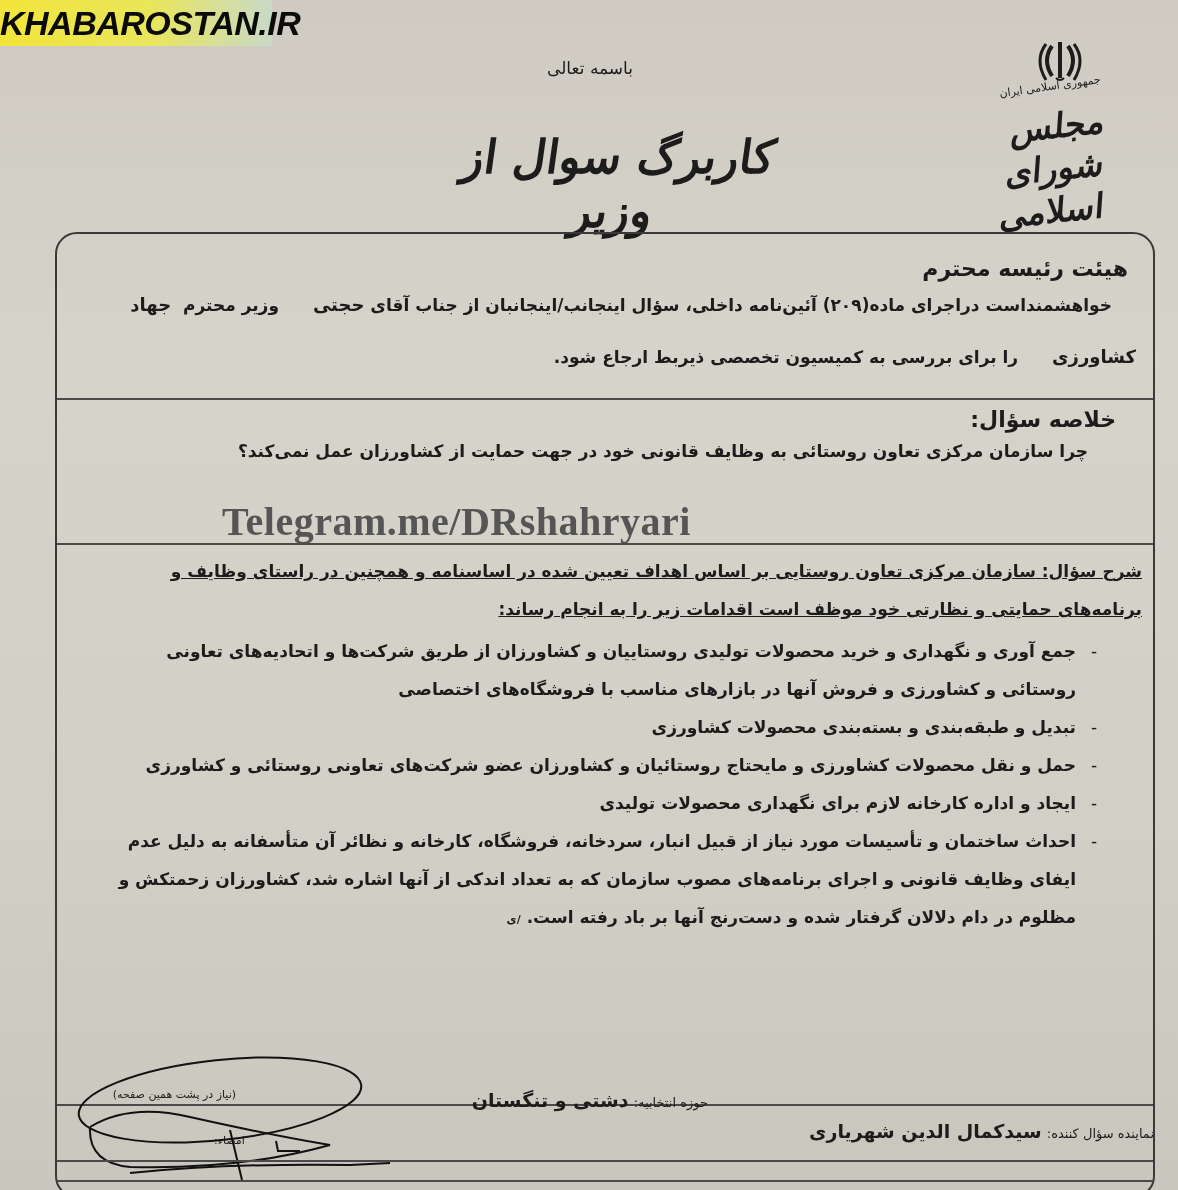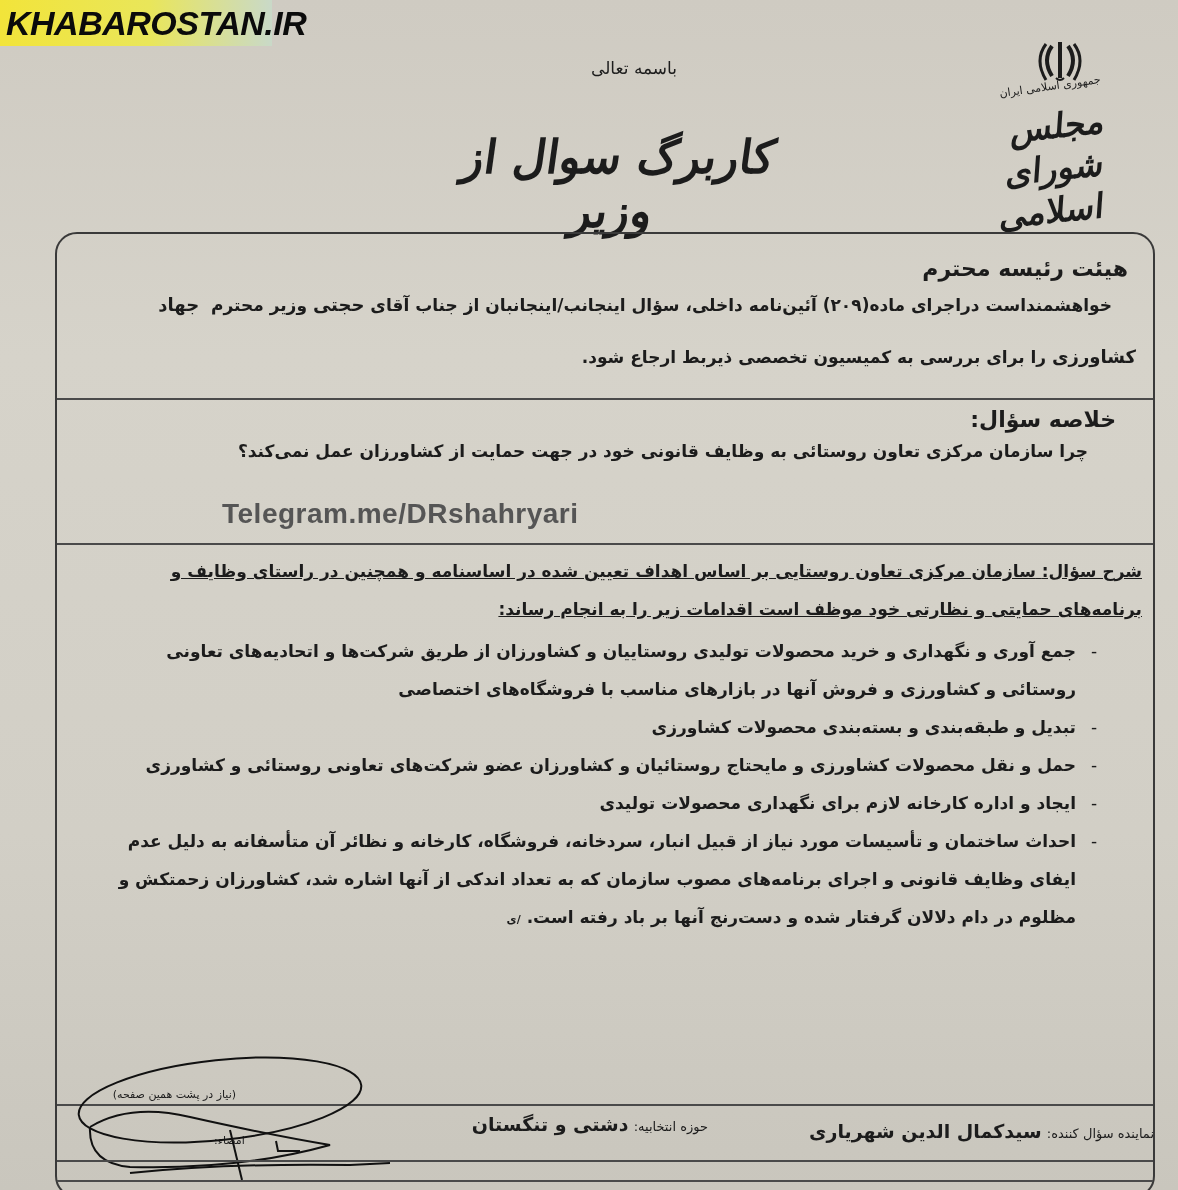--- a/index.html
+++ b/index.html
@@ -6,25 +6,25 @@
   body {
     width:1178px; height:1190px; position:relative; overflow:hidden;
     background: linear-gradient(180deg,#cfcbc2 0%,#d6d3ca 30%,#d2cfc6 70%,#c9c6bd 100%);
     font-family: "DejaVu Sans", sans-serif;
     color:#1c1c1c;
   }
   .watermark-site {
     position:absolute; left:0; top:0; width:272px; height:46px;
     background: linear-gradient(90deg,#f2e43a 0%,#e9e65a 55%,#c9d9c8 100%);
     font-family:"Liberation Sans", sans-serif; font-weight:bold; font-style:italic;
-    font-size:34px; line-height:46px; color:#0b0b0b; padding-left:6px;
+    font-size:34px; line-height:46px; color:#0b0b0b; 
     letter-spacing:-0.5px; box-sizing:border-box;
   }
   .bismillah {
-    position:absolute; left:564px; top:58px; width:140px; text-align:center;
+    position:absolute; left:520px; top:58px; width:140px; text-align:center;
     font-family:"DejaVu Serif", serif; font-size:17px; direction:rtl;
   }
   .form-title {
     position:absolute; left:450px; top:130px; width:330px; text-align:center;
     font-family:"DejaVu Serif", serif; font-size:46px; font-weight:bold; direction:rtl;
     letter-spacing:1px; transform:skewX(-8deg);
   }
   .emblem {
     position:absolute; left:1030px; top:38px; width:60px; height:46px;
   }
@@ -40,24 +40,24 @@
   .form-box {
     position:absolute; left:55px; top:232px; width:1100px; height:966px;
     border:2px solid #3a3a3a; border-radius:22px; box-sizing:border-box;
   }
   .section-rule {
     position:absolute; height:2px; background:#4a4a4a;
   }
   .rtl { direction:rtl; text-align:right; position:absolute; }
   .heading { font-size:22px; font-weight:bold; }
   .para { font-size:17px; line-height:38px; font-weight:bold; }
-  .para .hl { font-weight:bold; font-size:18px; }
+  .para .hl { font-weight:bold; font-size:18px;margin-left:28px; }
   .telegram {
-    position:absolute; left:222px; top:498px; font-family:Liberation Sans, sans-serif;
-    font-size:28px; font-weight:bold; color:#555; letter-spacing:0.5px;
+    position:absolute; left:222px; top:498px; font-family:Liberation Serif, serif;
+    font-size:40px; font-weight:bold; color:#555; letter-spacing:0.5px;
   }
   .list-item { display:flex; direction:rtl; font-size:17px; font-weight:bold; line-height:38px; }
   .list-item .dash { width:36px; flex:0 0 36px; text-align:center; font-weight:normal; }
   .list-item .txt { flex:1; }
   .signature {
     position:absolute; left:70px; top:1055px; width:320px; height:125px;
   }
   .small { font-size:11px; }
   .footer-label { font-size:13px; }
   .footer-value { font-size:19px; font-weight:bold; }
@@ -135,21 +135,21 @@
   </div>
 </div>
 
 <div class="rtl small" style="left:86px; top:1088px; width:150px;">(نیاز در پشت همین صفحه)</div>
 <div class="section-rule" style="left:57px; top:1104px; width:1096px;"></div>
 
 <div class="rtl" style="right:24px; top:1120px;">
   <span class="footer-label">نماینده سؤال کننده:</span>
   <span class="footer-value">سیدکمال الدین شهریاری</span>
 </div>
-<div class="rtl" style="right:470px; top:1089px;margin-top:24px;">
+<div class="rtl" style="right:470px; top:1089px;">
   <span class="footer-label">حوزه انتخابیه:</span>
   <span class="footer-value">دشتی و تنگستان</span>
 </div>
 <div class="rtl small" style="left:214px; top:1134px;">امضاء:</div>
 
 <svg class="signature" viewBox="0 0 320 125">
   <ellipse cx="150" cy="45" rx="142" ry="40" fill="none" stroke="#111" stroke-width="2" transform="rotate(-6 150 45)"></ellipse>
   <path d="M20 72 Q60 48 120 62 Q200 80 260 90 Q170 115 60 112 Q18 108 20 72" fill="none" stroke="#111" stroke-width="2"></path>
   <path d="M60 118 Q160 108 280 110 L320 108" fill="none" stroke="#111" stroke-width="2"></path>
   <path d="M160 75 L172 125" fill="none" stroke="#111" stroke-width="2"></path>

